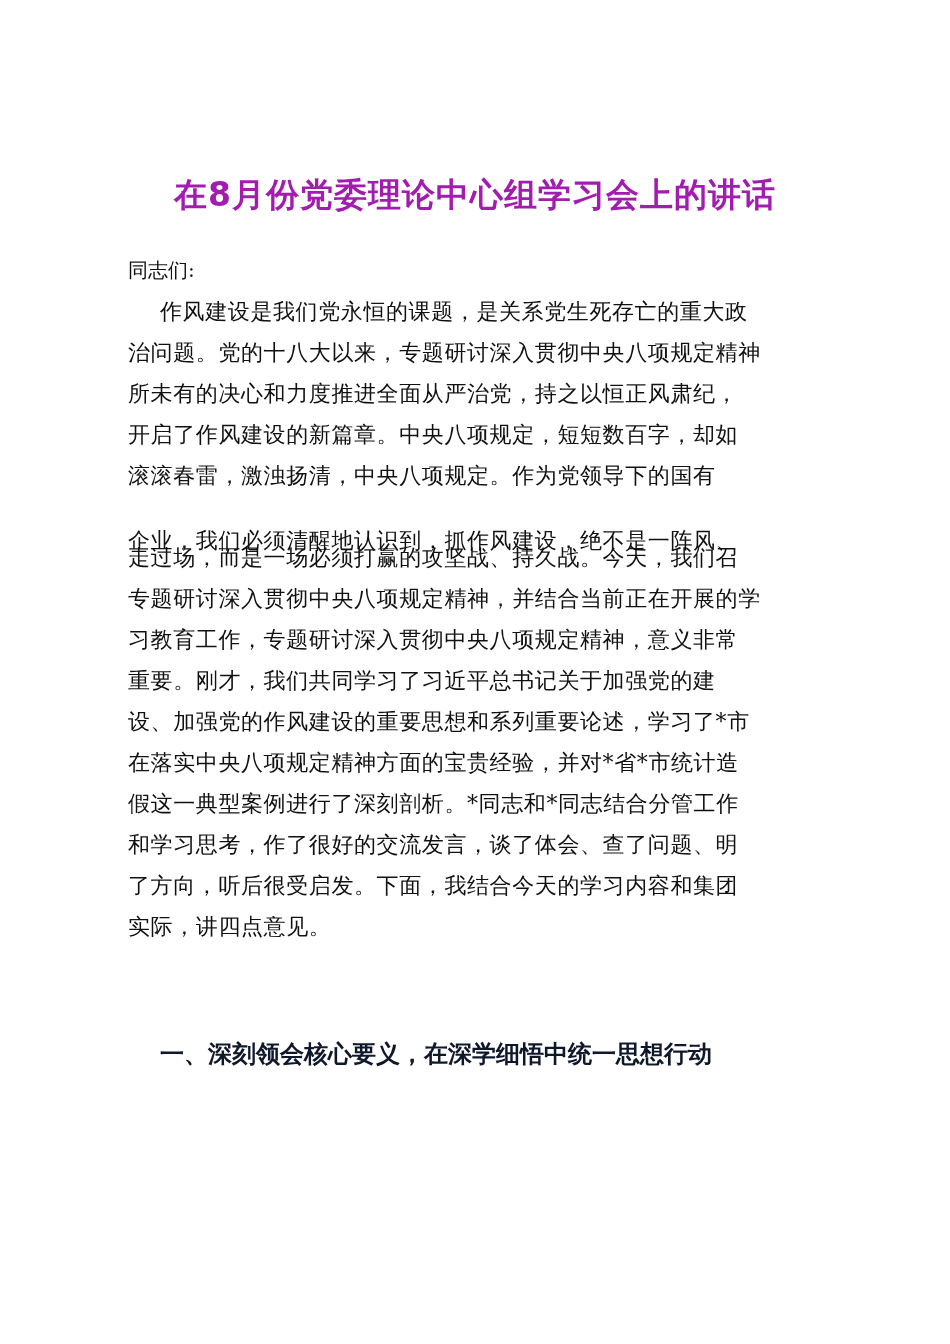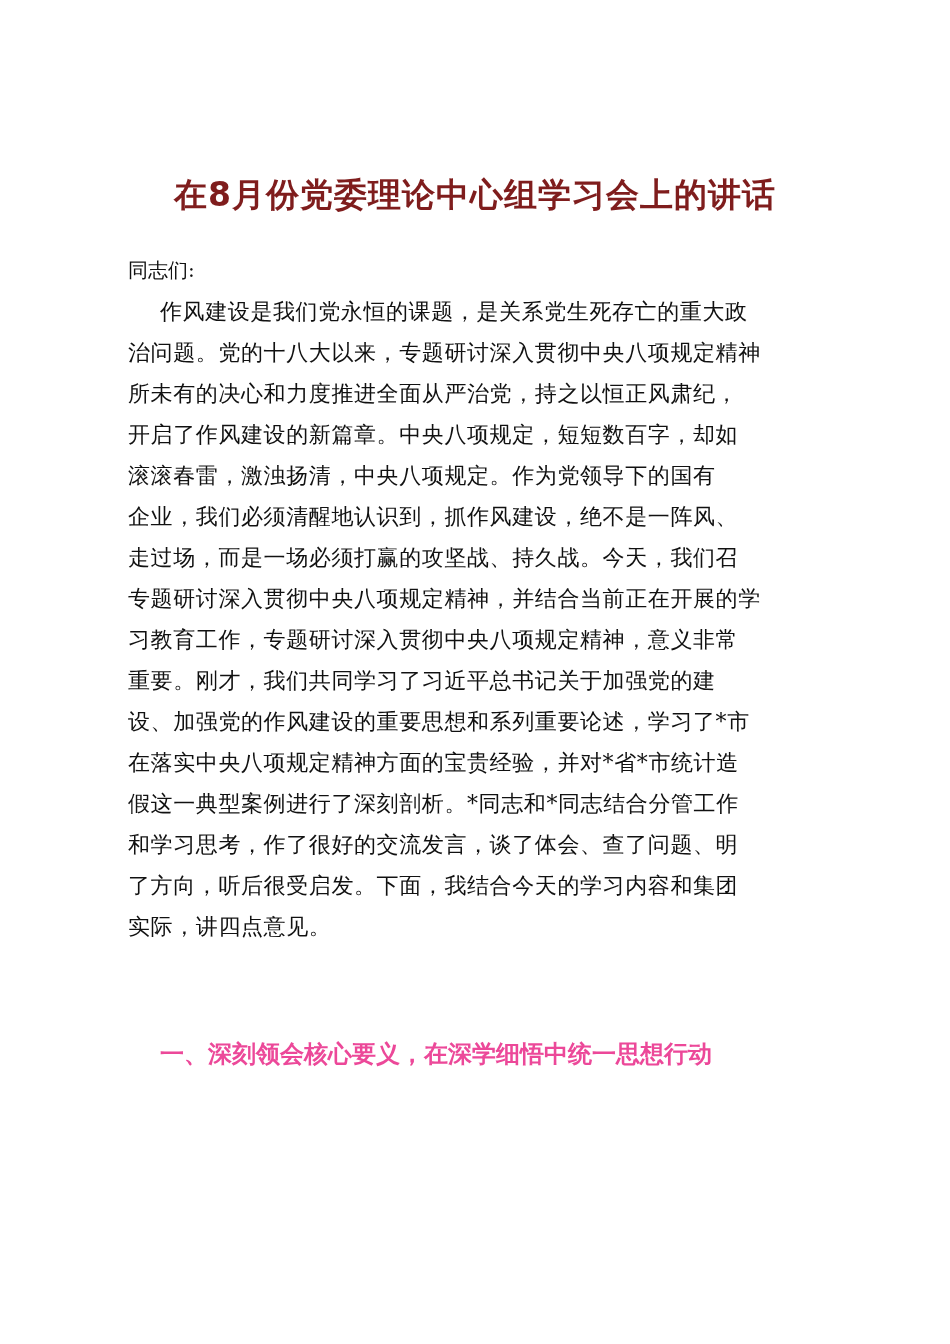--- a/index.html
+++ b/index.html
@@ -25,21 +25,21 @@
     position: absolute;
     left: 0;
     width: 950px;
     top: 172px;
     text-align: center;
     font-family: "DejaVu Sans", "Liberation Sans", sans-serif;
     font-weight: bold;
     font-size: 33px;
     letter-spacing: 1px;
     line-height: 46px;
-    color: #7f1d1d;
+    color: #a21caf;
   }
   .greeting {
     position: absolute;
     left: 128px;
     top: 252px;
     font-family: "DejaVu Serif", "Liberation Serif", serif;
     font-size: 20px;
     line-height: 36px;
   }
   .body-line {
@@ -54,38 +54,38 @@
   }
   .body-line.indent { left: 160px; }
   .heading {
     position: absolute;
     left: 160px;
     top: 1036px;
     font-family: "DejaVu Sans", "Liberation Sans", sans-serif;
     font-weight: bold;
     font-size: 24px;
     line-height: 36px;
-    color: #ec4899;
+    color: #0f172a;
   }
 </style>
 </head>
 <body>
 
 <div class="page">
   <div class="title">在8月份党委理论中心组学习会上的讲话</div>
 
   <div class="greeting">同志们:</div>
 
   <div>
     <div class="body-line indent" style="top:294px">作风建设是我们党永恒的课题，是关系党生死存亡的重大政</div>
     <div class="body-line" style="top:335px">治问题。党的十八大以来，专题研讨深入贯彻中央八项规定精神</div>
     <div class="body-line" style="top:376px">所未有的决心和力度推进全面从严治党，持之以恒正风肃纪，</div>
     <div class="body-line" style="top:417px">开启了作风建设的新篇章。中央八项规定，短短数百字，却如</div>
     <div class="body-line" style="top:458px">滚滚春雷，激浊扬清，中央八项规定。作为党领导下的国有</div>
-    <div class="body-line" style="top:499px">企业，我们必须清醒地认识到，抓作风建设，绝不是一阵风、</div>
+    <div class="body-line" style="top:523px">企业，我们必须清醒地认识到，抓作风建设，绝不是一阵风、</div>
     <div class="body-line" style="top:540px">走过场，而是一场必须打赢的攻坚战、持久战。今天，我们召</div>
     <div class="body-line" style="top:581px">专题研讨深入贯彻中央八项规定精神，并结合当前正在开展的学</div>
     <div class="body-line" style="top:622px">习教育工作，专题研讨深入贯彻中央八项规定精神，意义非常</div>
     <div class="body-line" style="top:663px">重要。刚才，我们共同学习了习近平总书记关于加强党的建</div>
     <div class="body-line" style="top:704px">设、加强党的作风建设的重要思想和系列重要论述，学习了*市</div>
     <div class="body-line" style="top:745px">在落实中央八项规定精神方面的宝贵经验，并对*省*市统计造</div>
     <div class="body-line" style="top:786px">假这一典型案例进行了深刻剖析。*同志和*同志结合分管工作</div>
     <div class="body-line" style="top:827px">和学习思考，作了很好的交流发言，谈了体会、查了问题、明</div>
     <div class="body-line" style="top:868px">了方向，听后很受启发。下面，我结合今天的学习内容和集团</div>
     <div class="body-line" style="top:909px">实际，讲四点意见。</div>

